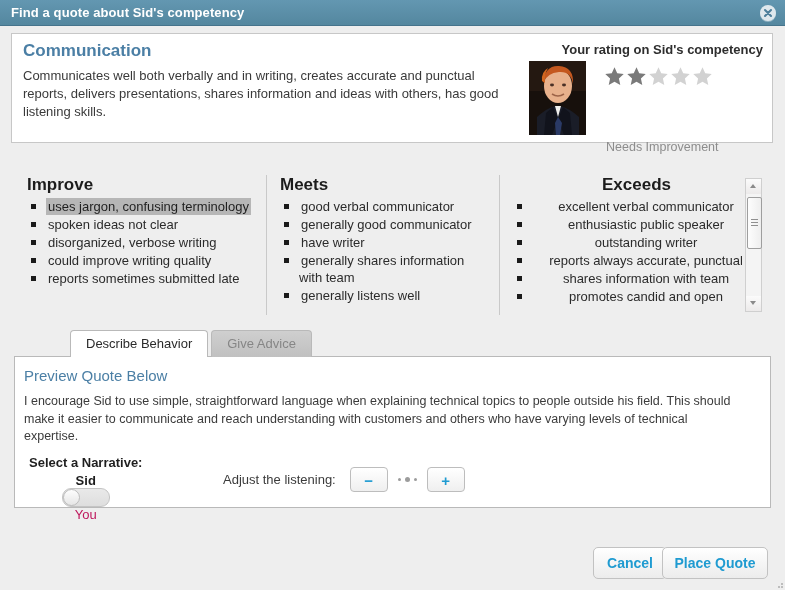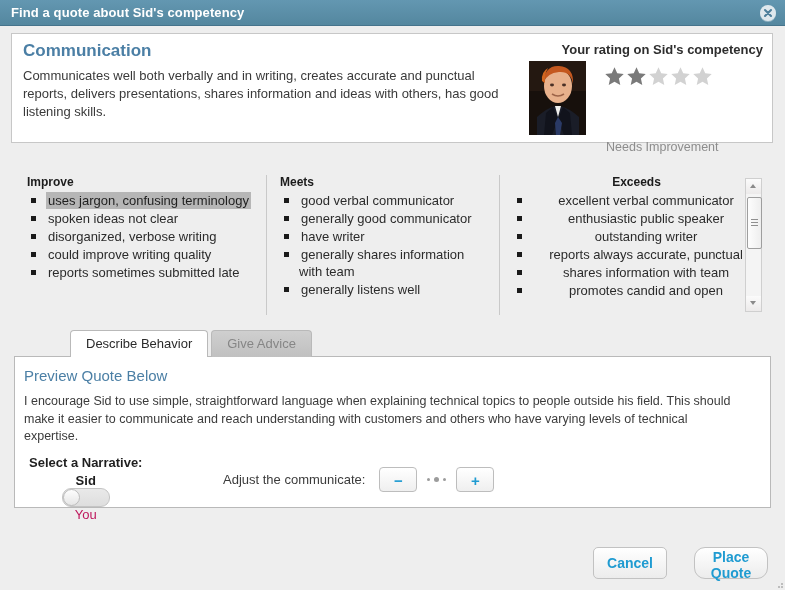--- a/index.html
+++ b/index.html
@@ -116,21 +116,21 @@
   }
   .col {
     position: absolute;
     top: 0;
     box-sizing: border-box;
   }
   .col-improve { left: 16px;  width: 232px; }
   .col-meets   { left: 255px; width: 225px; border-left: 1px solid #c9c9c9; padding-left: 13px; height: 140px; }
   .col-exceeds { left: 488px; width: 261px; border-left: 1px solid #c9c9c9; padding-left: 13px; height: 140px; text-align: center; }
   .col-head {
-    font-size: 12px;
+    font-size: 17px;
     font-weight: bold;
     color: #1c1c1c;
     margin: 0 0 3px 0;
   }
   ul.bl {
     margin: 0; padding: 0;
     list-style: none;
   }
   ul.bl li {
     position: relative;
@@ -334,21 +334,21 @@
     border-radius: 5px;
     background: linear-gradient(#ffffff,#ececec);
     color: #1f9bd1;
     font-size: 14px;
     font-weight: bold;
     font-family: "Liberation Sans", sans-serif;
     cursor: pointer;
     box-sizing: border-box;
   }
   .btn-cancel { right: 118px; top: 547px; width: 74px; }
-  .btn-place  { right: 17px;  top: 547px; width: 74px; border-radius: 11px; }
+  .btn-place  { right: 17px;  top: 547px; width: 106px; }
 
   .resize-grip {
     position: absolute;
     right: 2px; bottom: 2px;
     width: 9px; height: 9px;
   }
   .resize-grip i {
     position: absolute;
     background: #bdbdbd;
     width: 2px; height: 2px;
@@ -470,21 +470,21 @@
     <div class="toggle-row">
       <span class="toggle-side on">Sid</span>
       <div class="toggle">
           <div class="knob"></div>
         </div>
       <span class="toggle-side">You</span>
     </div>
   </div>
 
   <div class="positivity">
-    <div class="positivity-label">Adjust the communicate:</div>
+    <div class="positivity-label">Adjust the listening:</div>
     <div class="pmbtn">
         <span>−</span>
       </div>
     <div class="dots">
       <i class="sm"></i>
       <i class="lg"></i>
       <i class="sm"></i>
     </div>
     <div class="pmbtn">
         <span>+</span>

